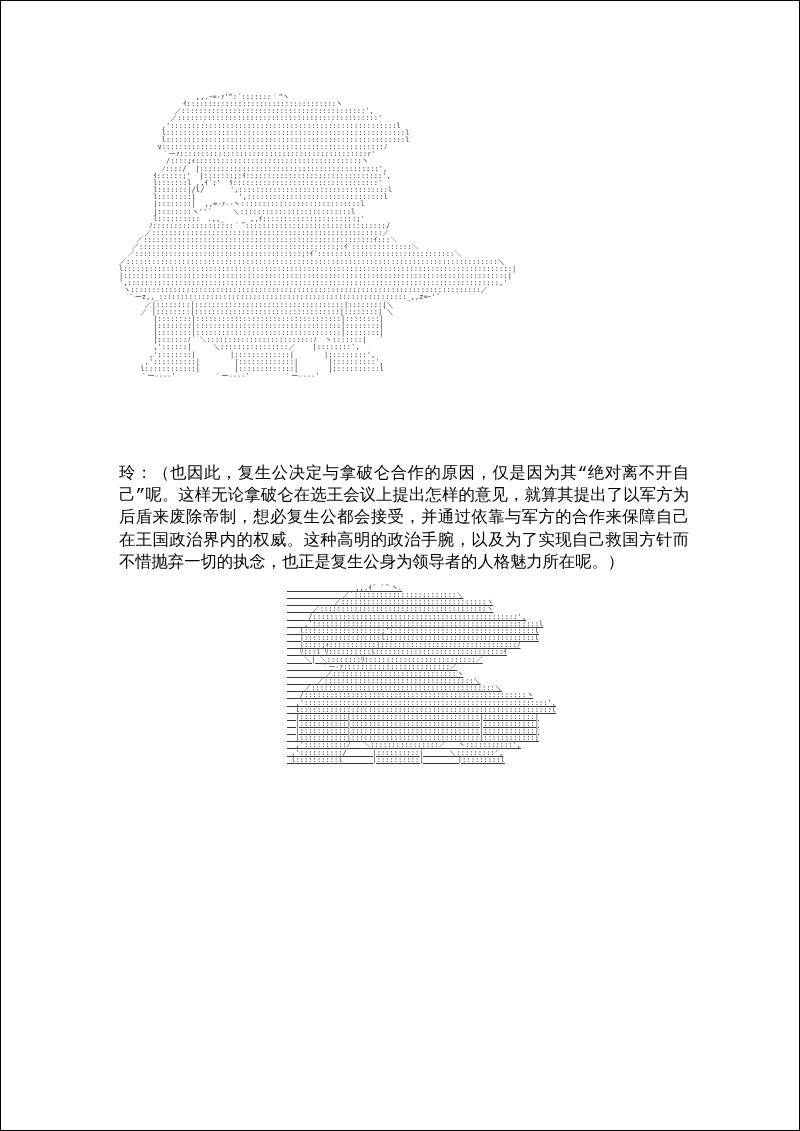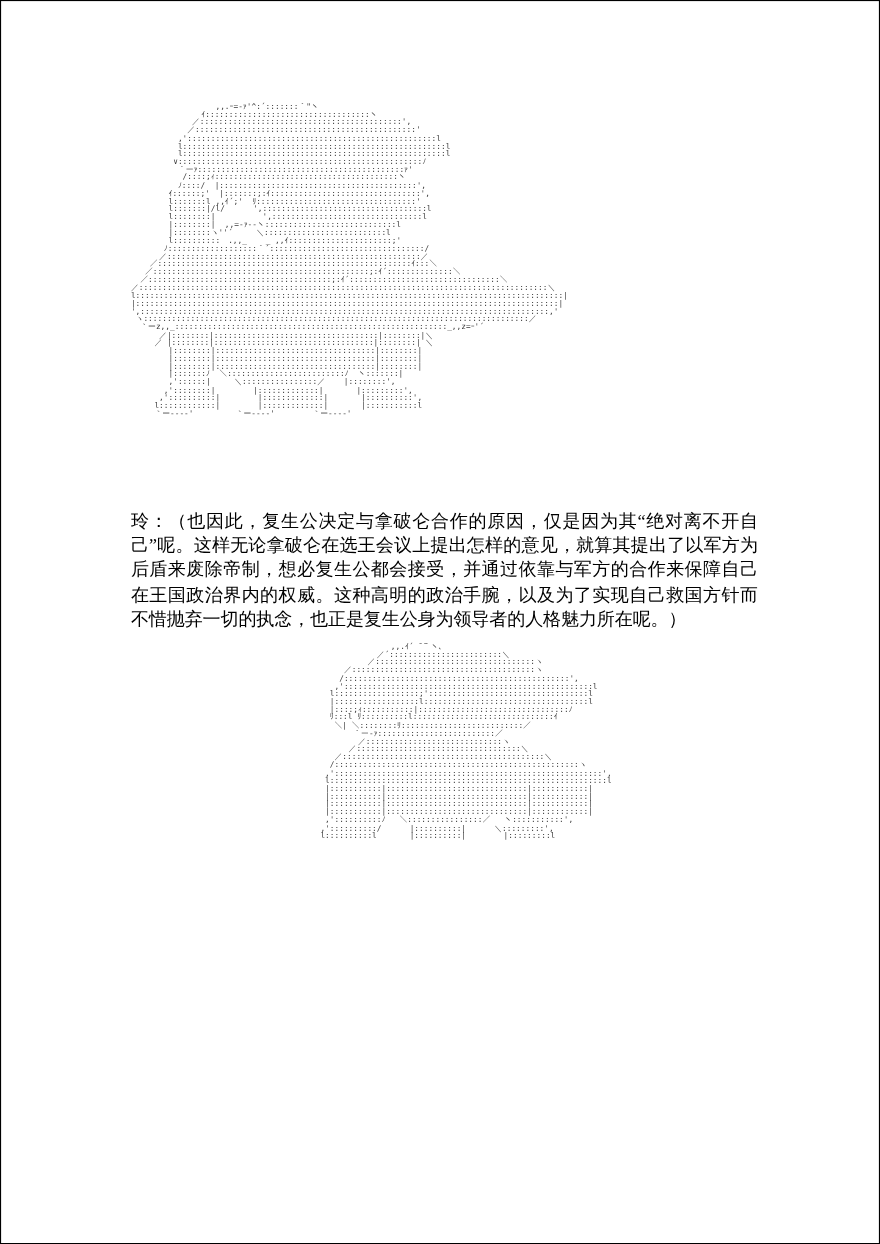--- a/index.html
+++ b/index.html
@@ -35,28 +35,29 @@
     font-size: 7.1px;
     line-height: 7.15px;
     color: #3a3a3a;
   }
   .aa-2 {
     left: 286px;
     top: 583px;
     font-size: 7.1px;
     line-height: 7.15px;
     color: #3a3a3a;
+    text-decoration: underline;
   }
 
   
   .dialogue {
     position: absolute;
     left: 118px;
     width: 570px;
-    font-family: Liberation Serif, serif;
+    font-family: Liberation Mono, monospace;
     font-size: 16.4px;
     line-height: 22.2px;
     color: #000000;
     text-align: justify;
     text-justify: inter-character;
     font-weight: 500;
     letter-spacing: -0.1px;
   }
   .dialogue-1 { top: 462px; }
   .dialogue-2 { top: 824px; }

